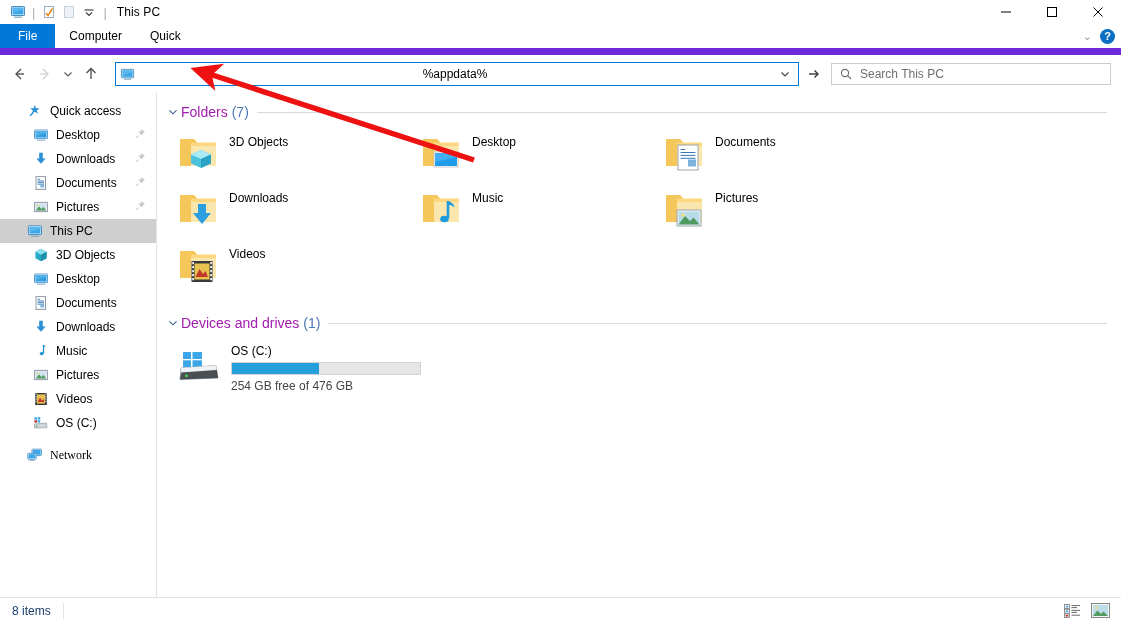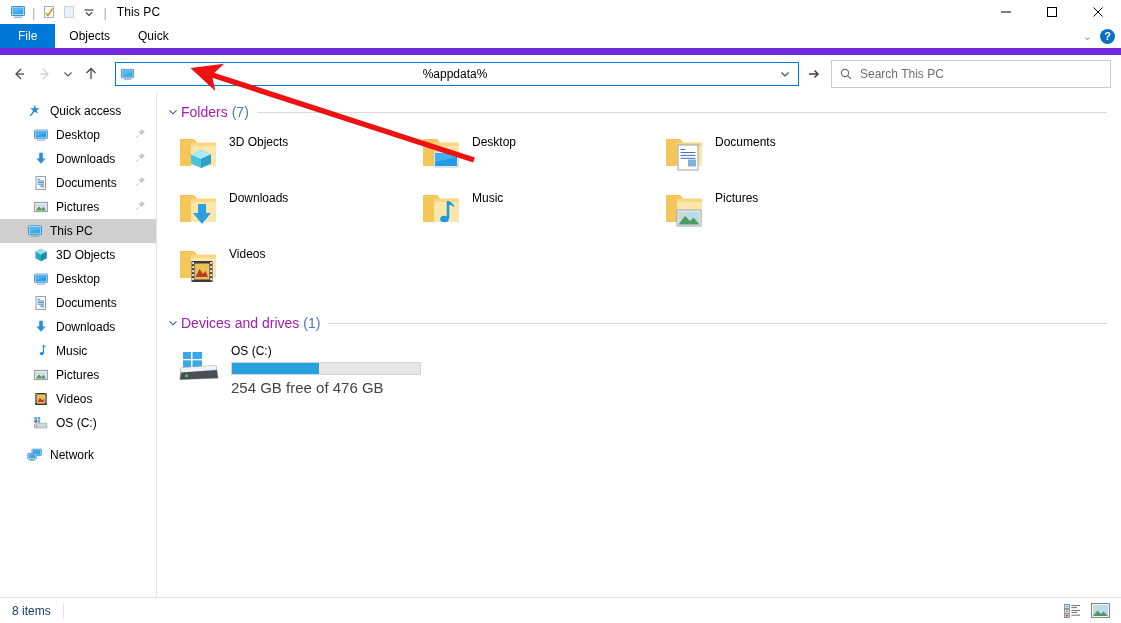--- a/index.html
+++ b/index.html
@@ -186,21 +186,21 @@
   .refreshbtn {
     width: 30px;
     height: 24px;
     display: flex;
     align-items: center;
     justify-content: center;
     color: #333;
   }
   .searchbox {
     width: 280px;
-    height: 28px;
+    height: 22px;
     border: 1px solid #cccccc;
     background: #ffffff;
     display: flex;
     align-items: center;
     box-sizing: border-box;
     margin-left: 2px;
   }
   .search-icon {
     width: 28px;
     flex: 0 0 28px;
@@ -366,21 +366,21 @@
     background: #e6e6e6;
     border: 1px solid #d4d4d4;
     box-sizing: border-box;
     position: relative;
   }
   .drive-bar-fill {
     height: 100%;
     background: #26a0da;
   }
   .drive-free {
-    font-size: 15px;
+    font-size: 12px;
     color: #444;
     margin-top: 4px;
   }
 
   
   .statusbar {
     height: 25px;
     flex: 0 0 25px;
     border-top: 1px solid #e3e3e3;
     display: flex;
@@ -478,21 +478,21 @@
       <div class="winbtn">
         <svg width="12" height="12" viewBox="0 0 12 12">
             <path d="M1.5 1.5 L10.5 10.5 M10.5 1.5 L1.5 10.5" stroke="#000" stroke-width="1"></path>
           </svg>
       </div>
     </div>
   </div>
 
   <div class="ribbon">
     <div class="tab file">File</div>
-    <div class="tab">Objects</div>
+    <div class="tab">Computer</div>
     <div class="tab">Quick</div>
     <div class="ribbon-right">
       <span class="chev-small">⌄</span>
       <span class="help-btn">?</span>
     </div>
   </div>
 
   <div class="addressrow">
     <div class="navbtn">
       <svg width="16" height="16" viewBox="0 0 16 16">
@@ -739,21 +739,21 @@
             <rect x="4.6" y="2.2" width="2.6" height="2.4" fill="#3ba7e8"></rect>
             <rect x="1.4" y="5.2" width="2.6" height="2.4" fill="#c0392b"></rect>
             <rect x="4.6" y="5.2" width="2.6" height="2.4" fill="#3ba7e8"></rect>
             <path d="M1.5 9 L13.5 8 L14 12.8 L1.5 13 Z" fill="#cfd5da" stroke="#96a0a8" stroke-width="0.7"></path>
             <rect x="3" y="10.8" width="1.4" height="1.2" fill="#3cb54a"></rect>
           </svg>
         </span>
         <span>OS (C:)</span>
       </div>
 
-      <div class="nav-item lvl0" style="margin-top:8px;">
+      <div class="nav-item lvl0" style="margin-top:8px;font-family:Liberation Serif, serif;">
         <span class="ico">
           <svg width="16" height="16" viewBox="0 0 16 16">
             <rect x="5" y="2.2" width="9.4" height="6.4" rx="0.5" fill="#ffffff" stroke="#4a90c2" stroke-width="0.9"></rect>
             <rect x="5.8" y="3" width="7.8" height="4.8" fill="#3ba7e8"></rect>
             <rect x="0.8" y="6.4" width="8.4" height="5.8" rx="0.5" fill="#ffffff" stroke="#4a90c2" stroke-width="0.9"></rect>
             <rect x="1.6" y="7.2" width="6.8" height="4.2" fill="#3ba7e8"></rect>
             <rect x="2.6" y="13" width="5" height="1" fill="#8fb4cf"></rect>
           </svg>
         </span>
         <span>Network</span>

